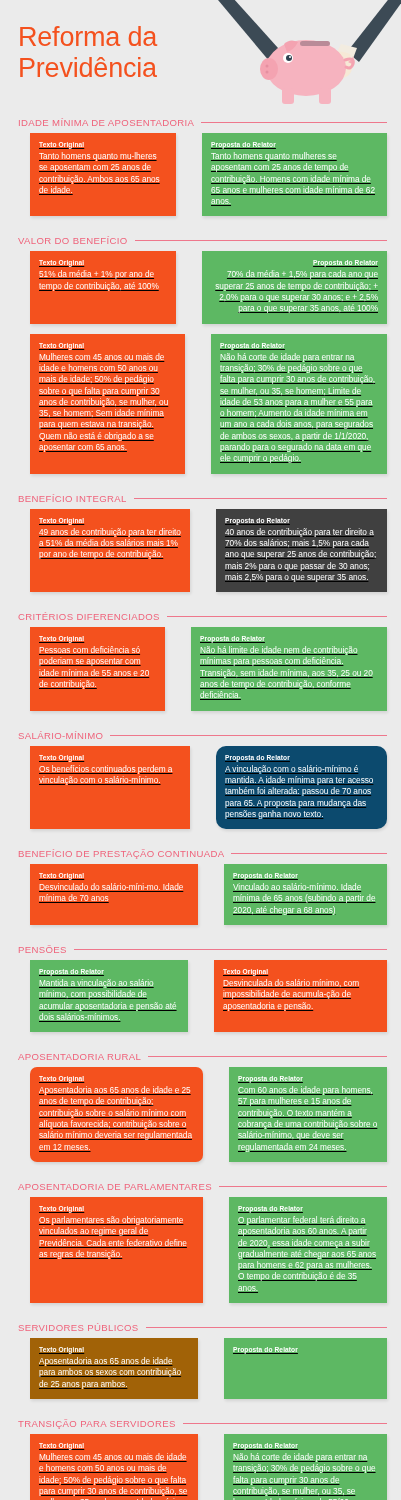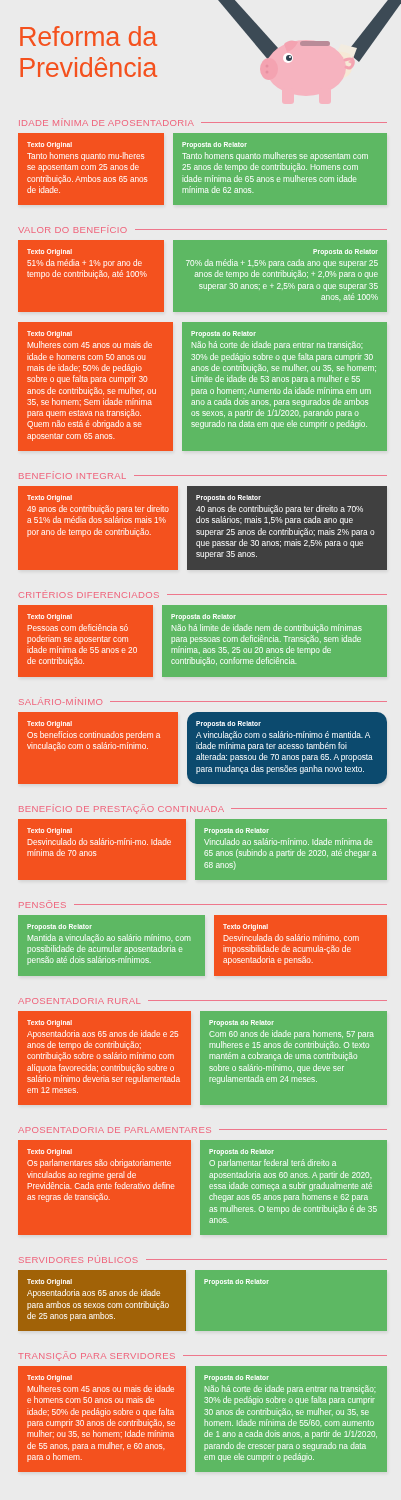--- a/index.html
+++ b/index.html
@@ -16,21 +16,20 @@
     min-height:1500px;
     background:#ebebeb;
     overflow:hidden;
   }
 
   
   .header{
     position:relative;
     height:108px;
     width:401px;
-    text-align:right;
   }
   .title{
     position:absolute;
     left:18px;
     top:22px;
     font-size:27px;
     line-height:31px;
     font-weight:400;
     color:#f4511e;
     letter-spacing:-0.2px;
@@ -68,22 +67,23 @@
   .sec-rule{
     flex:1 1 auto;
     height:1px;
     background:#ef637b;
     opacity:.85;
   }
 
   .cards{
     display:flex;
     align-items:stretch;
-    gap:9px;
-    padding:0 14px 0 18px;
+    gap:26px;
+    padding:0 14px 0 30px;
+    text-decoration:underline;
   }
   .card{
     box-sizing:border-box;
     padding:7px 9px 9px 9px;
     box-shadow:1px 2px 3px rgba(0,0,0,.10);
     color:#ffffff;
   }
   .card.orig{
     background:#f4511e;
     width:146px;
@@ -306,21 +306,21 @@
           </div>
         </div>
         <div class="spacer"></div>
       </div>
       <div class="section w-f">
         <div class="sec-head">
           <div class="sec-title" style="color: rgb(239, 99, 123);">APOSENTADORIA RURAL</div>
           <div class="sec-rule" style="background: rgb(239, 99, 123);"></div>
         </div>
         <div class="cards">
-          <div class="card orig" style="background: rgb(244, 81, 30); color: rgb(255, 255, 255);">
+          <div class="card orig" style="background: rgb(244, 81, 30); color: rgb(255, 255, 255); border-radius: 7px;">
             <div class="card-label">Texto Original</div>
             <div class="card-body">Aposentadoria aos 65 anos de idade e 25 anos de tempo de contribuição; contribuição sobre o salário mínimo com alíquota favorecida; contribuição sobre o salário mínimo deveria ser regulamentada em 12 meses.</div>
           </div>
           <div class="card prop" style="background: rgb(93, 184, 99); color: rgb(255, 255, 255);">
             <div class="card-label">Proposta do Relator</div>
             <div class="card-body">Com 60 anos de idade para homens, 57 para mulheres e 15 anos de contribuição. O texto mantém a cobrança de uma contribuição sobre o salário-mínimo, que deve ser regulamentada em 24 meses.</div>
           </div>
         </div>
         <div class="spacer"></div>
       </div>

